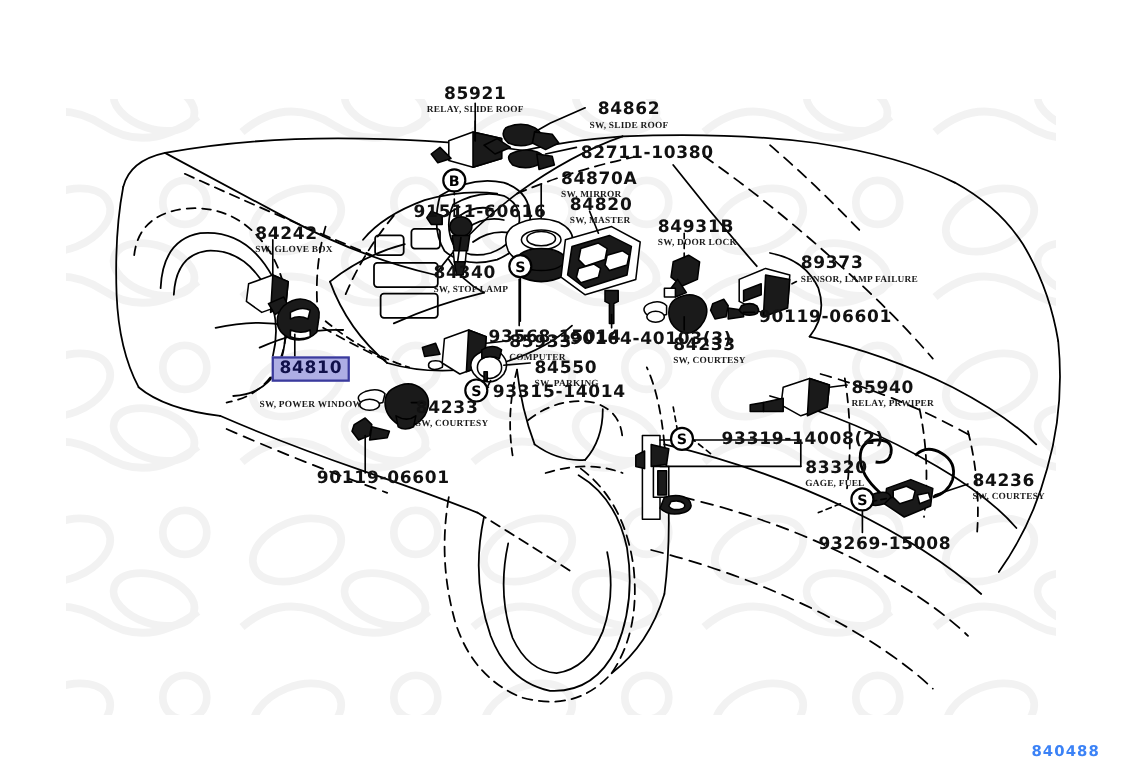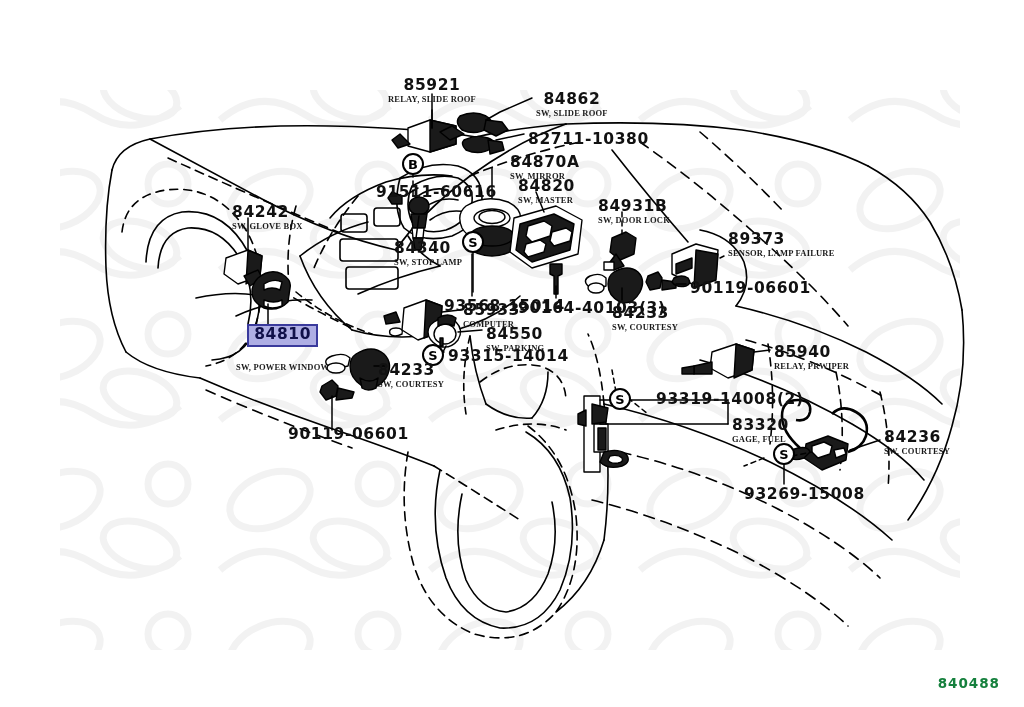--- a/index.html
+++ b/index.html
@@ -60,21 +60,21 @@
   .lbl.hl .desc { margin-top: 16px; }
 
   #diagram-number {
     position: absolute;
     right: 24px;
     bottom: 16px;
     font-family: "DejaVu Sans", "Liberation Sans", sans-serif;
     font-weight: bold;
     font-size: 13.5px;
     letter-spacing: 1px;
-    color: #15803d;
+    color: #3b82f6;
   }
 </style>
 </head>
 <body>
 
 <div id="page">
 
   <svg id="artwork" viewBox="0 0 1024 707" xmlns="http://www.w3.org/2000/svg">
 
     <defs>

